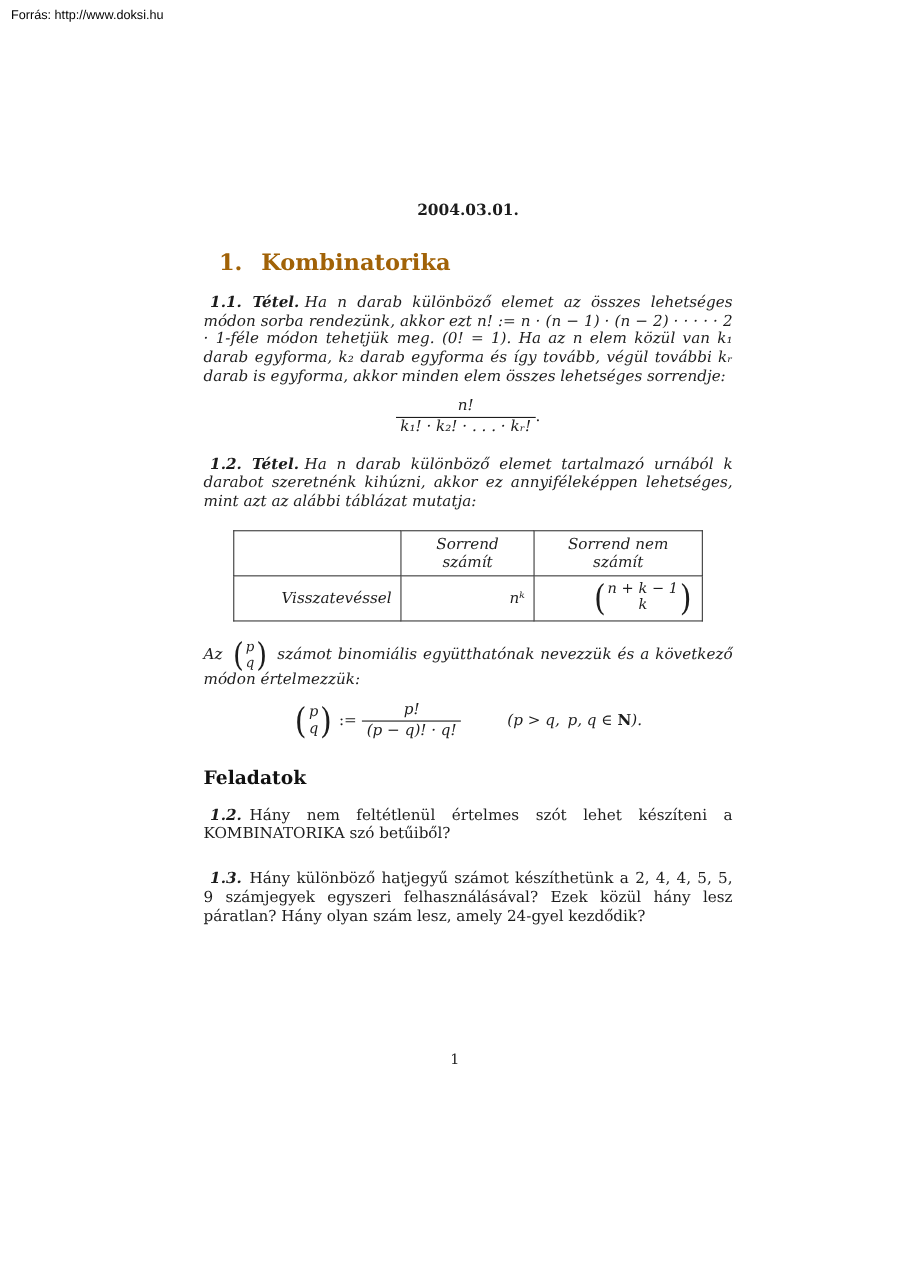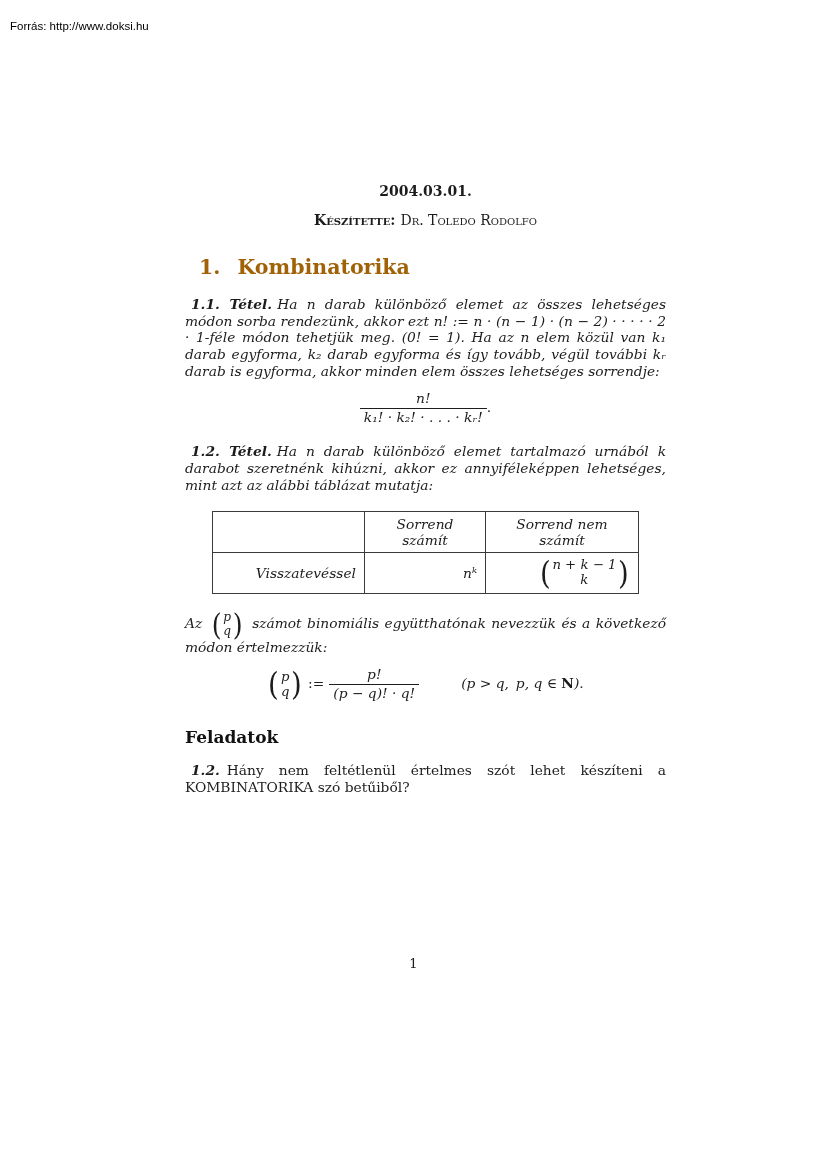--- a/index.html
+++ b/index.html
@@ -6,21 +6,21 @@
   .page {
     position:relative;
     width:827px; height:1170px;
     margin:0 auto;
     background:#ffffff;
     color:#1c1c1c;
     font-family:"DejaVu Serif", serif;
     overflow:hidden;
   }
   .source-note {
-    position:absolute; top:20px; left:10px;
+    position:absolute; top:8px; left:10px;
     font-family:"Liberation Sans", sans-serif;
     font-size:11.5px; color:#000;
   }
   .content {
     position:absolute; left:185px; top:162px; width:481px;
   }
   .doc-title {
     text-align:center;
     font-variant:small-caps;
     font-size:26px; font-weight:600;
@@ -95,23 +95,20 @@
 </head>
 <body>
 
 <div class="page">
 
   <div class="source-note">Forrás: http://www.doksi.hu</div>
 
   <div class="content">
 
     <div class="doc-date">2004.03.01.</div>
-    <div class="doc-author">
-      <span class="author-label">Készítette:</span><span class="author-name">Dr. Toledo Rodolfo</span>
-    </div>
 
     <div class="section-heading">
       <span class="section-number">1.</span><span>Kombinatorika</span>
     </div>
 
     <p class="thm">
       <span class="thm-label">1.1. Tétel.</span><span>Ha n darab különböző elemet az összes lehetséges módon sorba rendezünk, akkor ezt n! := n · (n − 1) · (n − 2) · · · · · 2 · 1-féle módon tehetjük meg. (0! = 1). Ha az n elem közül van k₁ darab egyforma, k₂ darab egyforma és így tovább, végül további kᵣ darab is egyforma, akkor minden elem összes lehetséges sorrendje:</span>
     </p>
 
     <div class="display-formula">
@@ -178,18 +175,21 @@
       </span><span class="cond"><span>(p &gt; q, p, q ∈ </span><span class="setN">N</span><span>).</span></span>
     </div>
 
     <div class="problems-heading">Feladatok</div>
 
 
     <p class="problem">
       <span class="prob-label">1.2.</span><span>Hány nem feltétlenül értelmes szót lehet készíteni a KOMBINATORIKA szó betűiből?</span>
     </p>
 
+    <p class="problem">
+      <span class="prob-label">1.3.</span><span>Hány különböző hatjegyű számot készíthetünk a 2, 4, 4, 5, 5, 9 számjegyek egyszeri felhasználásával? Ezek közül hány lesz páratlan? Hány olyan szám lesz, amely 24-gyel kezdődik?</span>
+    </p>
 
   </div>
 
   <div class="page-number">1</div>
 
 </div>
 
 </body></html>

